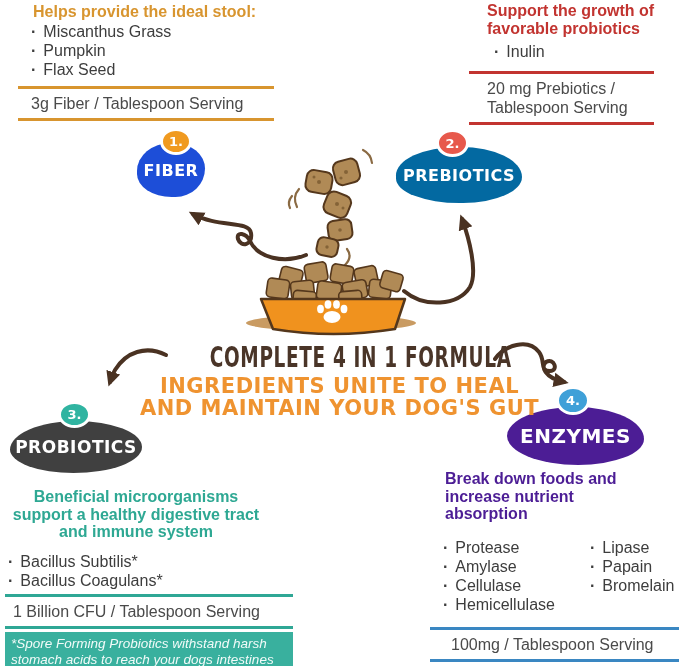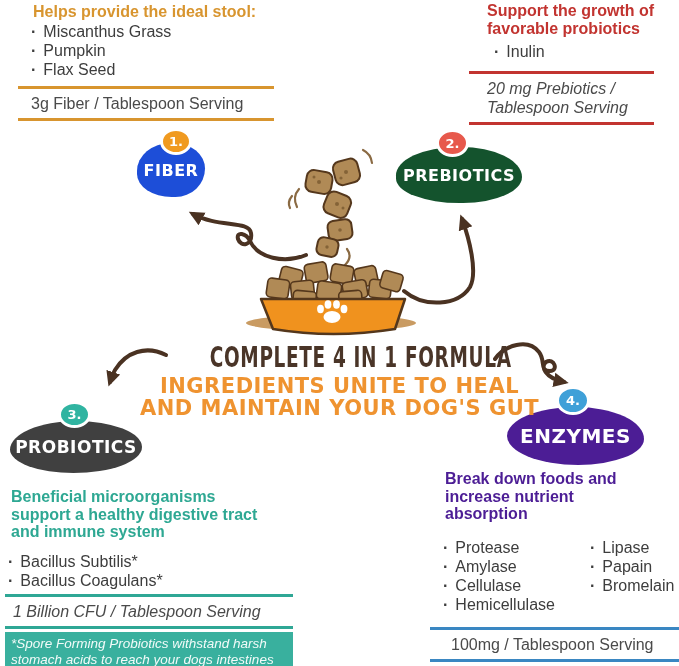--- a/index.html
+++ b/index.html
@@ -7,58 +7,58 @@
   .canvas {
     position:relative; width:679px; height:666px; overflow:hidden;
     background:#ffffff; font-family:"Liberation Sans", sans-serif;
   }
   .abs { position:absolute; }
 
   
   .heading { font-weight:700; font-size:16px; line-height:17.5px; }
   .h-orange { color:#d8952f; white-space:nowrap; }
   .h-red    { color:#c23430; }
-  .h-teal   { color:#2ea893; }
+  .h-teal   { color:#2ea893;text-align:center; }
   .h-blue   { color:#4c1d95; }
 
   
   ul.bullets { list-style:none; }
   ul.bullets li {
     font-size:16px; line-height:19px; color:#3d3d3d;
   }
   ul.bullets li::before { content:"·"; font-weight:700; margin-right:7px; color:#3d3d3d; }
 
   
   .stat {
     border-top:3px solid; border-bottom:3px solid;
     color:#4a4a4a; font-size:16px; line-height:19px;
     padding:5px 0 5px 13px; white-space:nowrap;
   }
   .stat.wrap { white-space:normal; }
   .stat-orange { border-color:#d8952f; }
-  .stat-red    { border-color:#c23430;font-style:italic; }
-  .stat-teal   { border-color:#2fa795;font-style:italic; }
+  .stat-red    { border-color:#c23430; }
+  .stat-teal   { border-color:#2fa795; }
   .stat-blue   { border-color:#3a87c2; }
 
   
   .badge-oval {
     position:absolute; display:flex; align-items:center; justify-content:center;
     color:#fff; font-family:"DejaVu Sans", sans-serif; font-weight:800;
     letter-spacing:.5px; text-align:center;
   }
   .badge-num {
     position:absolute; display:flex; align-items:center; justify-content:center;
     border:3px solid #fff; border-radius:50%;
     color:#fff; font-family:"DejaVu Sans", sans-serif; font-weight:800; font-size:13px;
     z-index:3;
   }
   .b1o { left:137px; top:143px; width:68px; height:54px; background:#1d4ed8;
          border-radius:52% 48% 46% 54% / 55% 50% 56% 45%; font-size:16px; }
   .b1n { left:160px; top:128px; width:32px; height:27px; background:#f09a20; }
-  .b2o { left:396px; top:147px; width:126px; height:56px; background:#14532d;
+  .b2o { left:396px; top:147px; width:126px; height:56px; background:#0369a1;
          border-radius:50% 50% 48% 52% / 52% 55% 48% 45%; font-size:16px; }
   .b2n { left:436px; top:129px; width:33px; height:28px; background:#e7594c; }
   .b3o { left:10px; top:421px; width:132px; height:52px; background:#404040;
          border-radius:50% 50% 52% 48% / 55% 50% 50% 45%; font-size:17px; }
   .b3n { left:58px; top:401px; width:33px; height:27px; background:#30b4a1; }
   .b4o { left:507px; top:407px; width:137px; height:58px; background:#4c1d95;
          border-radius:50% 50% 48% 52% / 50% 55% 45% 50%; font-size:20px; }
   .b4n { left:556px; top:386px; width:34px; height:29px; background:#3fa0d8; }
 
   

